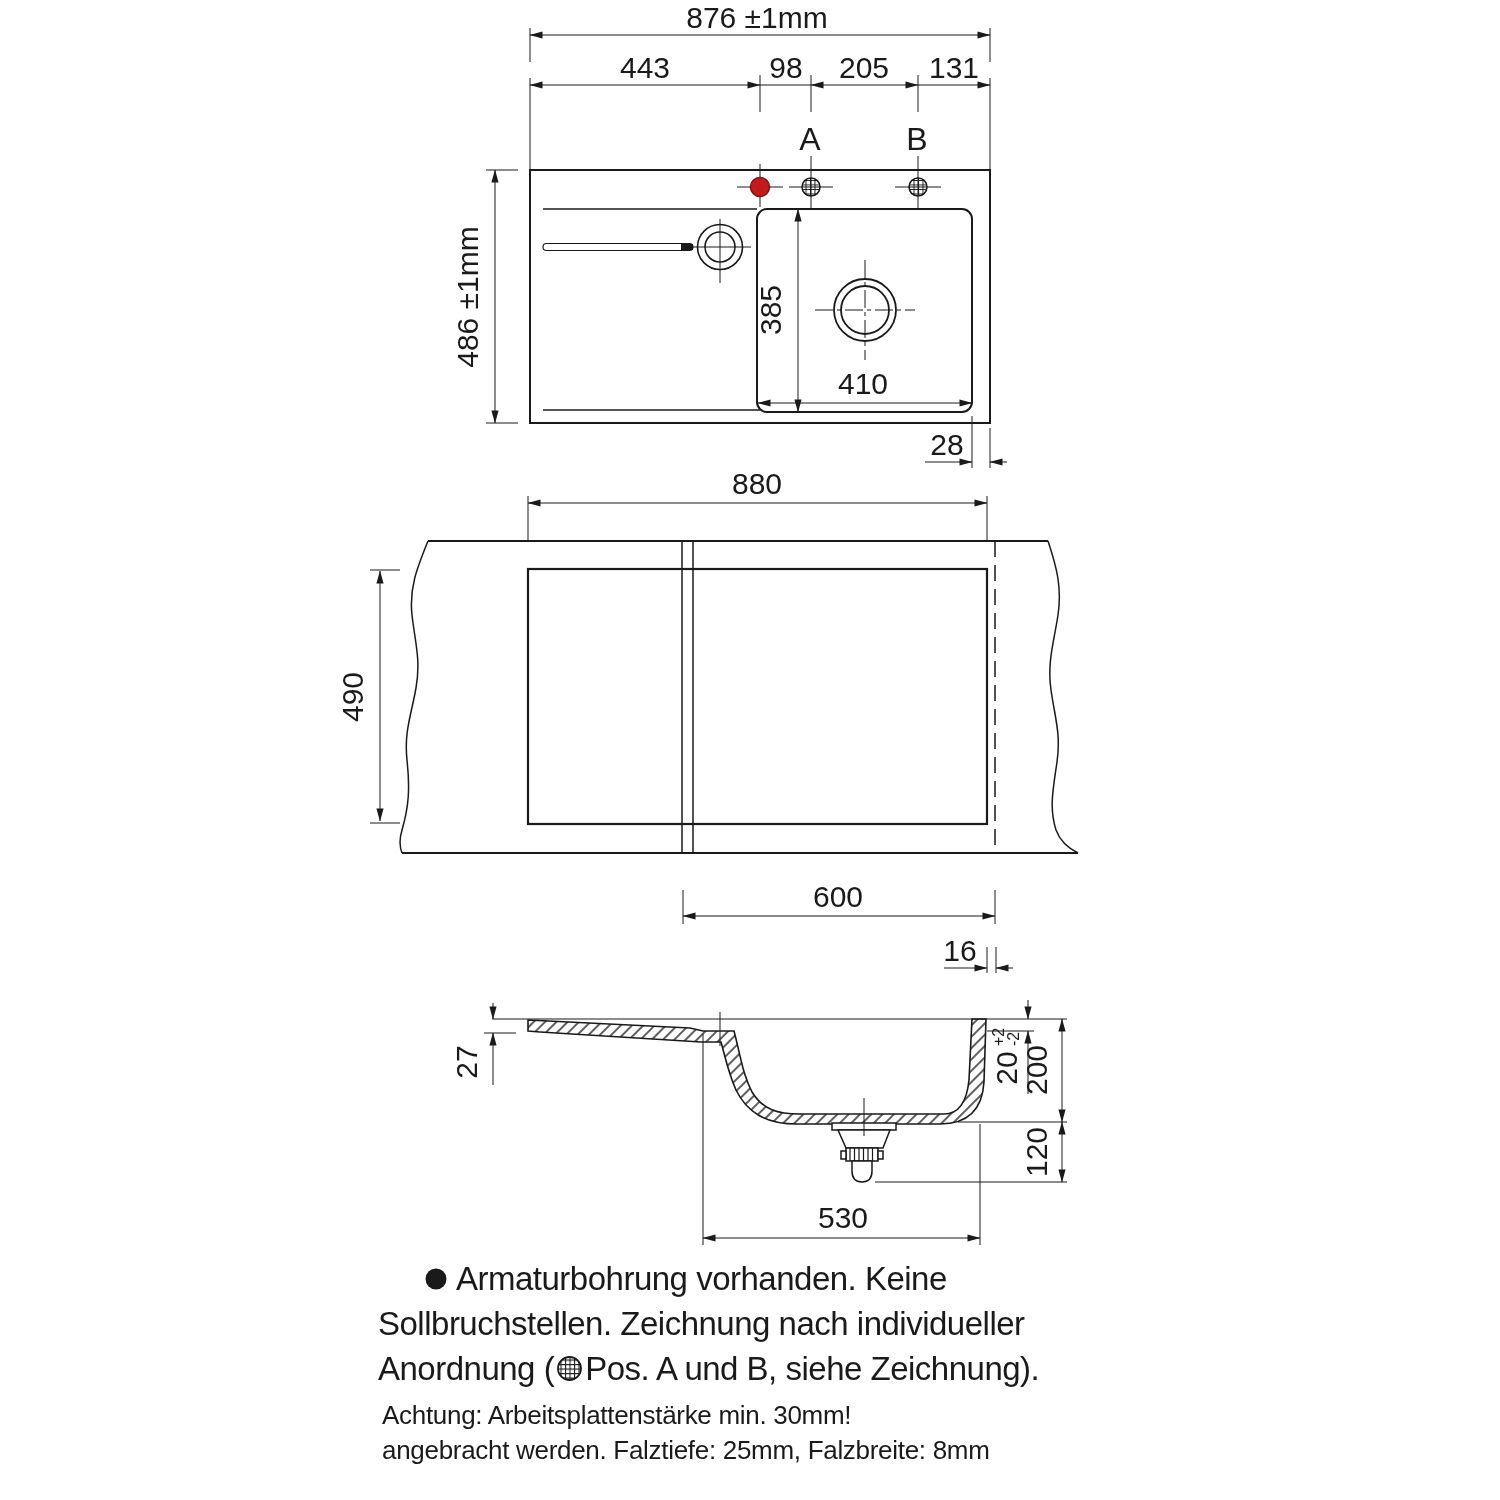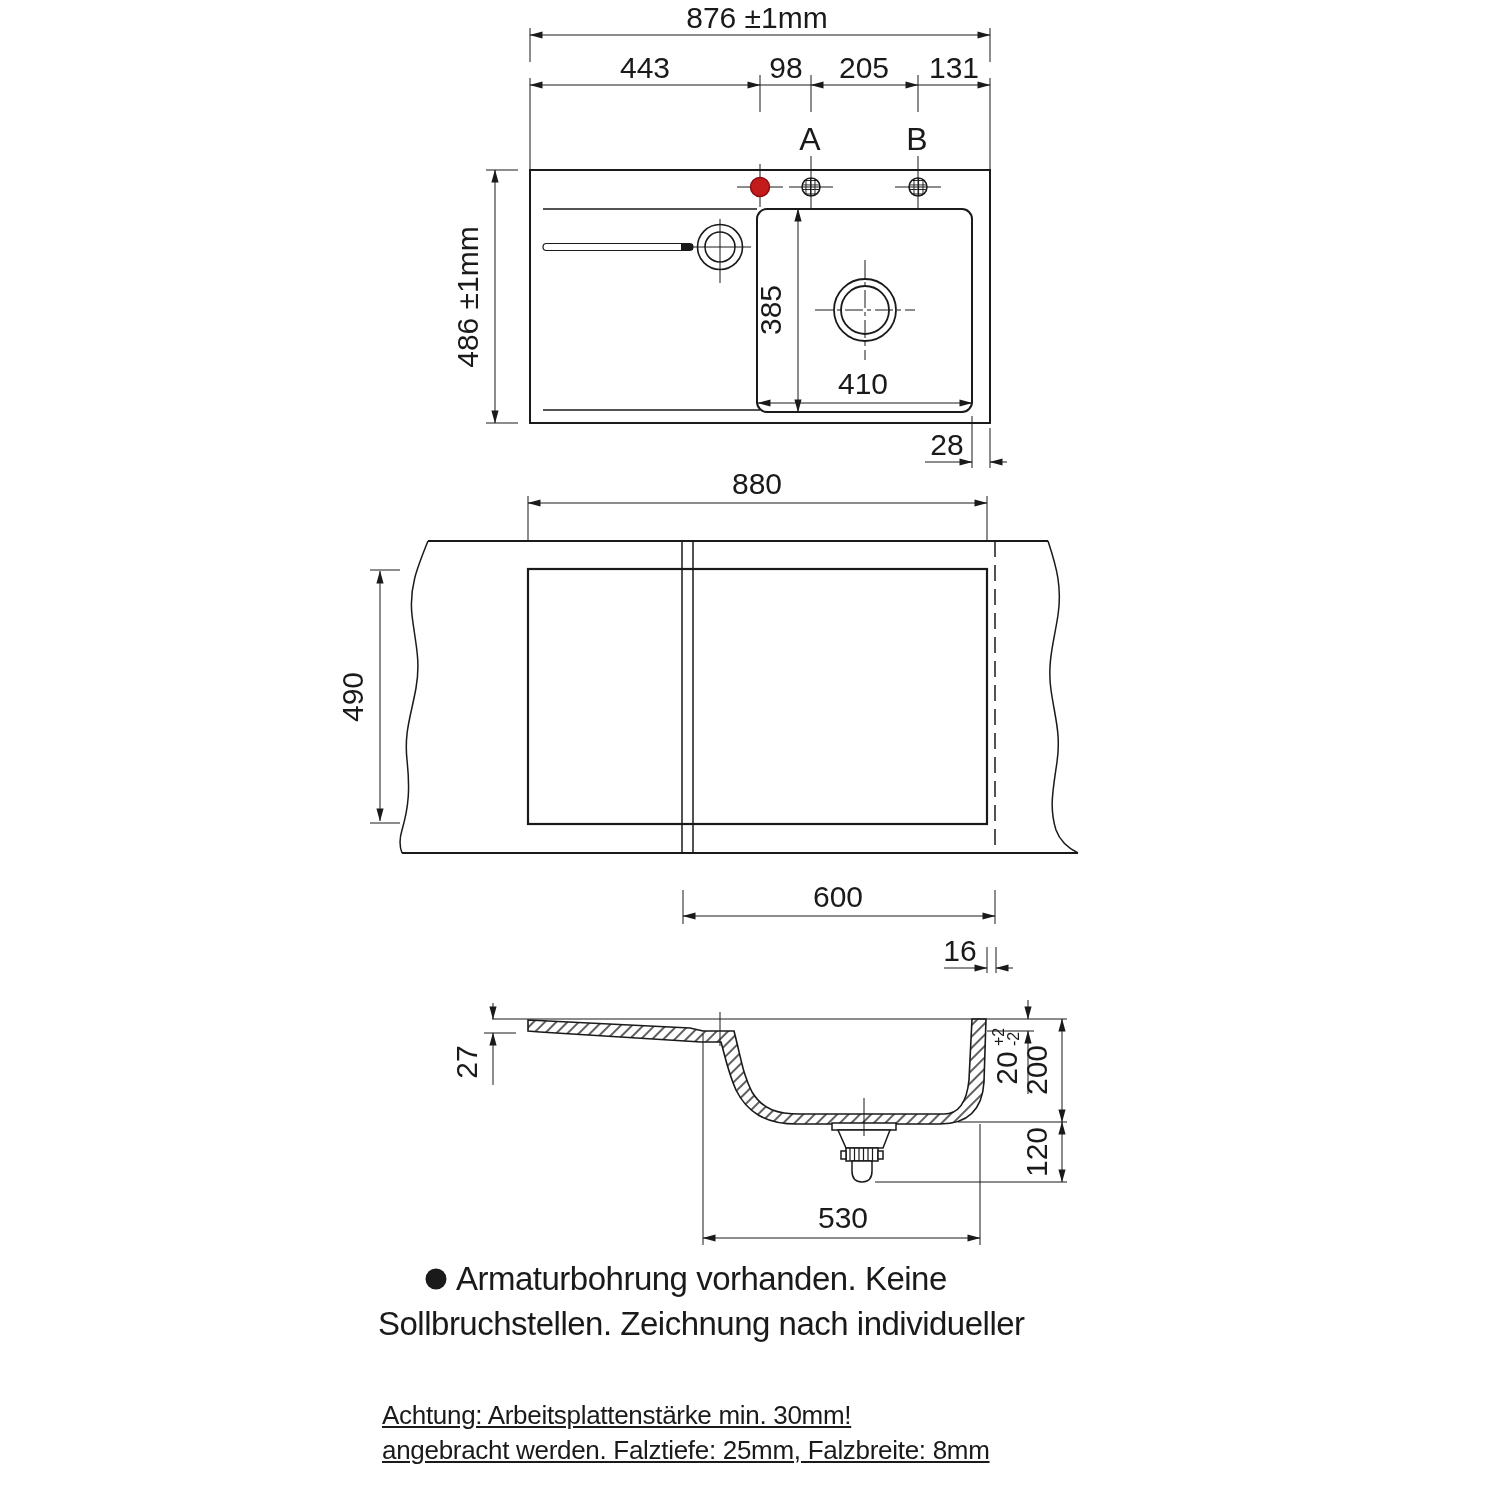--- a/index.html
+++ b/index.html
@@ -8,21 +8,21 @@
   svg text{fill:#1a1a1a;font-family:"Liberation Sans",sans-serif;}
   .dimtxt{font-size:30px;}
   .labtxt{font-size:32px;}
   .toltxt{font-size:16px;}
   .legend{position:absolute;left:378px;top:1256px;width:830px;}
   .legend-line{display:flex;align-items:center;height:45px;font-size:33px;letter-spacing:-0.5px;white-space:pre;}
   .legend-line.indent{margin-left:46px;}
   .legend-line .sym{margin:0 8px 0 0;flex:0 0 auto;}
   .legend-line .sym2{margin:0 2px;flex:0 0 auto;}
   .notes{position:absolute;left:382px;top:1398px;width:830px;}
-  .notes-line{font-size:26px;line-height:35px;letter-spacing:-0.3px;white-space:pre;text-decoration:underline;}
+  .notes-line{font-size:26px;line-height:35px;letter-spacing:-0.3px;white-space:pre;}
 </style>
 </head>
 <body>
 
 <svg class="stage" viewBox="0 0 1500 1500" xmlns="http://www.w3.org/2000/svg">
   <defs>
     <marker id="arr" markerWidth="16" markerHeight="10" refX="13.5" refY="5" orient="auto-start-reverse" markerUnits="strokeWidth">
       <path d="M14,5 L1,1.4 L1,8.6 Z" fill="#1a1a1a"></path>
     </marker>
     <pattern id="hatch" width="8" height="8" patternUnits="userSpaceOnUse" patternTransform="rotate(-45)">
@@ -220,18 +220,30 @@
 <div class="legend">
   <div class="legend-line indent">
     <svg class="sym" width="24" height="24" viewBox="0 0 24 24">
         <circle cx="12" cy="12" r="10.5" fill="#1a1a1a"></circle>
       </svg>
     <span>Armaturbohrung vorhanden. Keine</span>
   </div>
   <div class="legend-line">
     <span>Sollbruchstellen. Zeichnung nach individueller</span>
   </div>
+  <div class="legend-line">
+    <span>Anordnung (</span>
+    <svg class="sym2" width="27" height="27" viewBox="0 0 27 27">
+      <defs>
+          <pattern id="grid2" width="4.5" height="4.5" patternUnits="userSpaceOnUse">
+            <path d="M0,0.5 H4.5 M0.5,0 V4.5" stroke="#1a1a1a" stroke-width="1.1" fill="none"></path>
+          </pattern>
+        </defs>
+      <circle cx="13.5" cy="13.5" r="11.5" fill="url(#grid2)" stroke="#1a1a1a" stroke-width="1.8"></circle>
+    </svg>
+    <span>Pos. A und B, siehe Zeichnung).</span>
+  </div>
 </div>
 
 <div class="notes">
   <div class="notes-line">Achtung: Arbeitsplattenstärke min. 30mm!</div>
   <div class="notes-line">angebracht werden. Falztiefe: 25mm, Falzbreite: 8mm</div>
 </div>
 
 </body></html>

